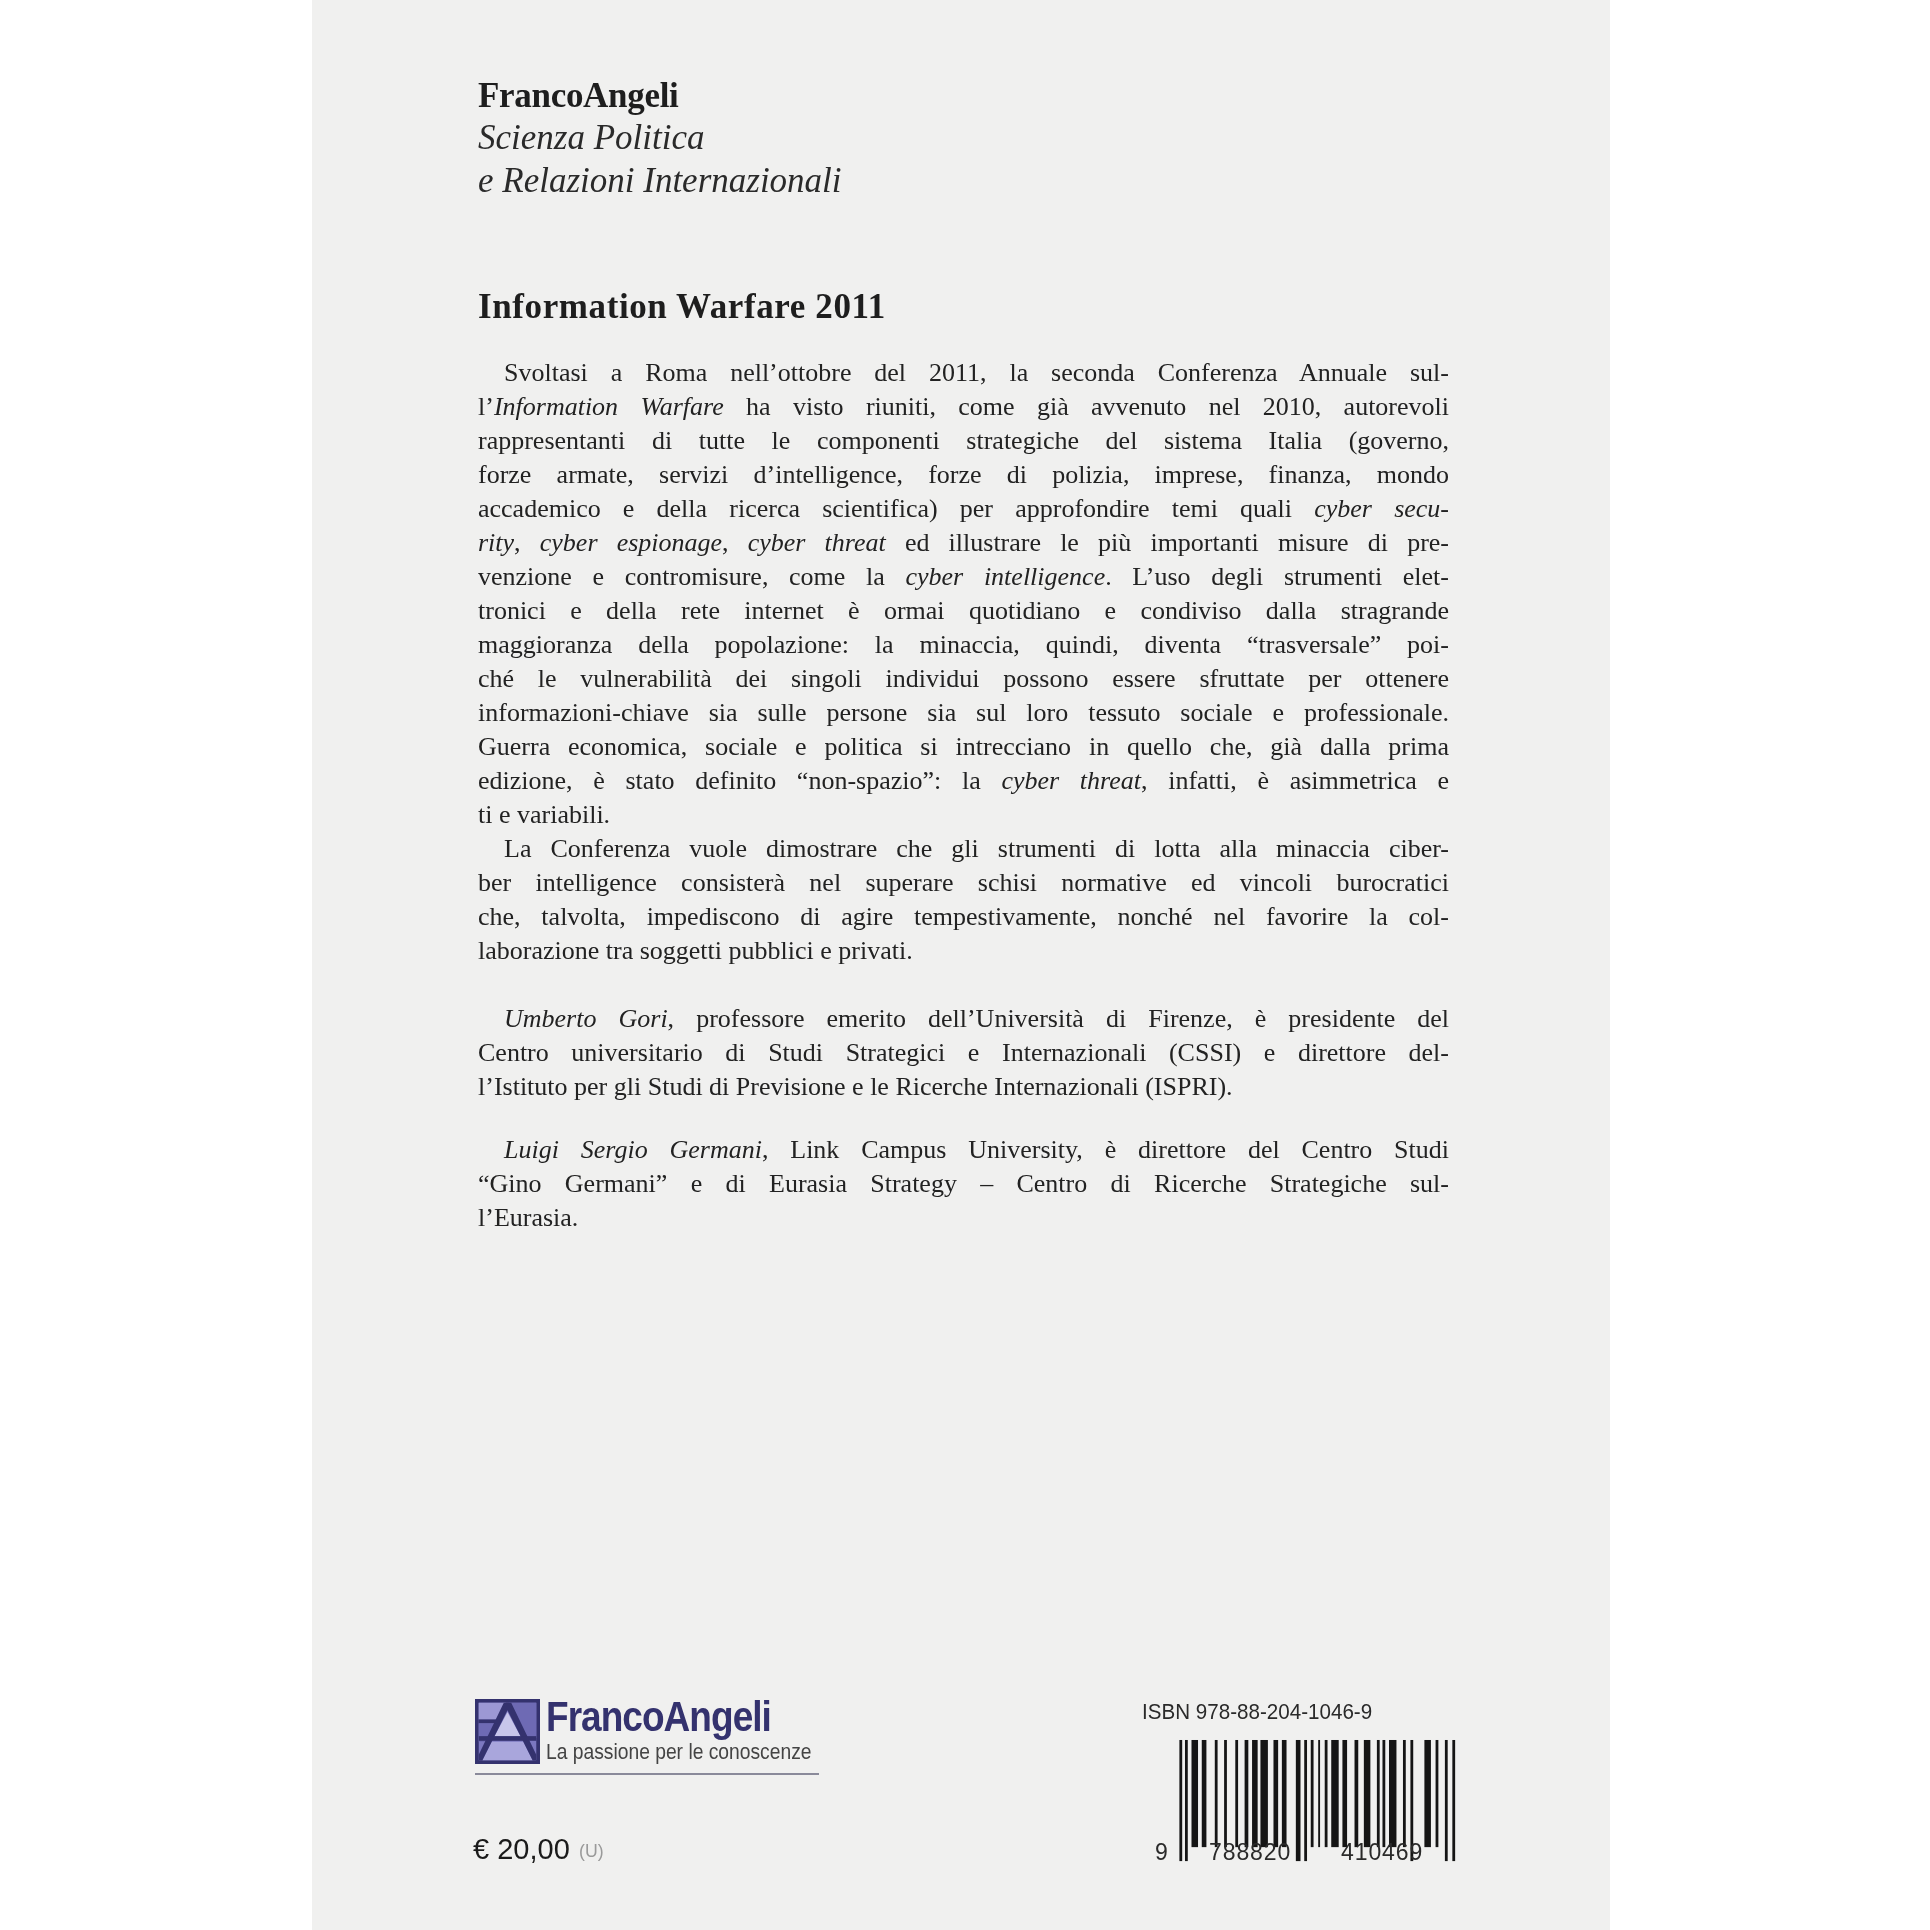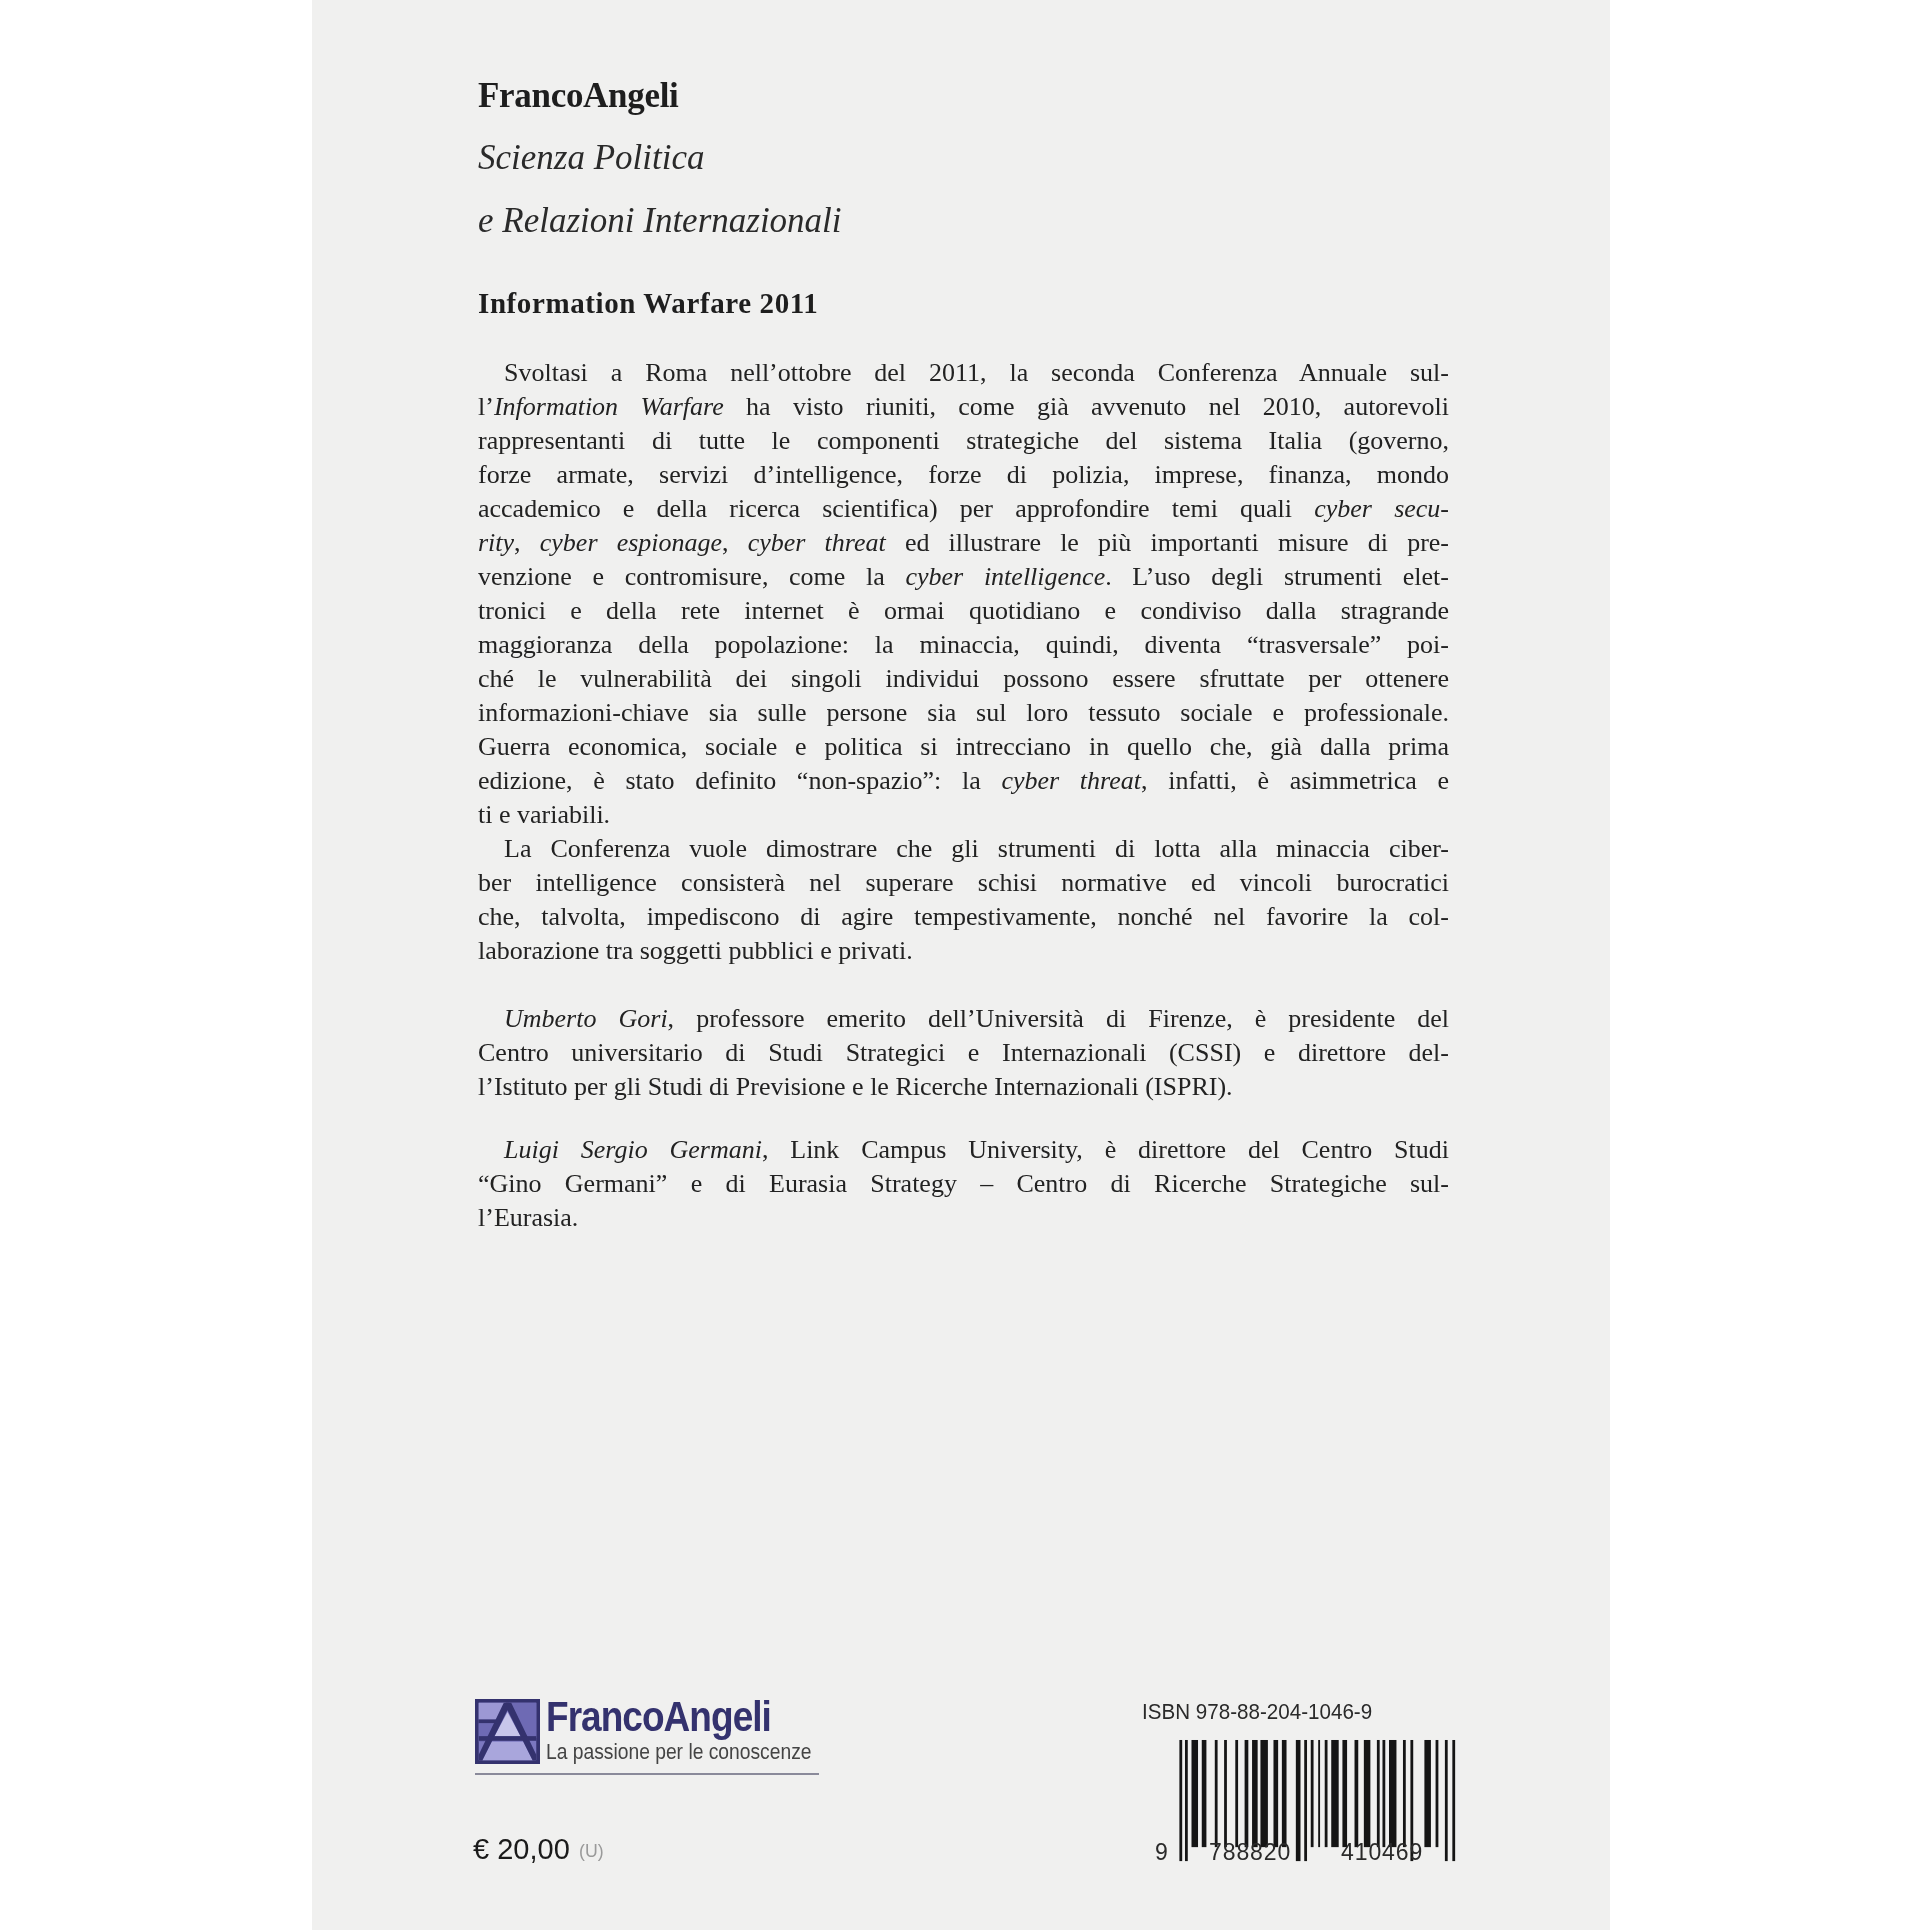--- a/index.html
+++ b/index.html
@@ -21,26 +21,25 @@
       position: absolute;
       left: 166px; top: 75px;
     }
     .series-publisher {
       font-size: 35px; font-weight: bold; line-height: 41px;
       letter-spacing: -0.3px;
     }
     .series-name {
       font-size: 35px; font-style: italic; line-height: 43px;
       color: #2a2a2a;
-      margin-top: 20px;
     }
     .book-title {
       position: absolute;
       left: 166px; top: 287px;
-      font-size: 29px; font-weight: bold; letter-spacing: 0.6px;
+      font-size: 35px; font-weight: bold; letter-spacing: 0.6px;
     }
     .body {
       position: absolute;
       left: 166px; top: 356px;
       width: 971px;
       font-size: 26px;
       line-height: 34px;
       color: #222;
     }
     .line {

